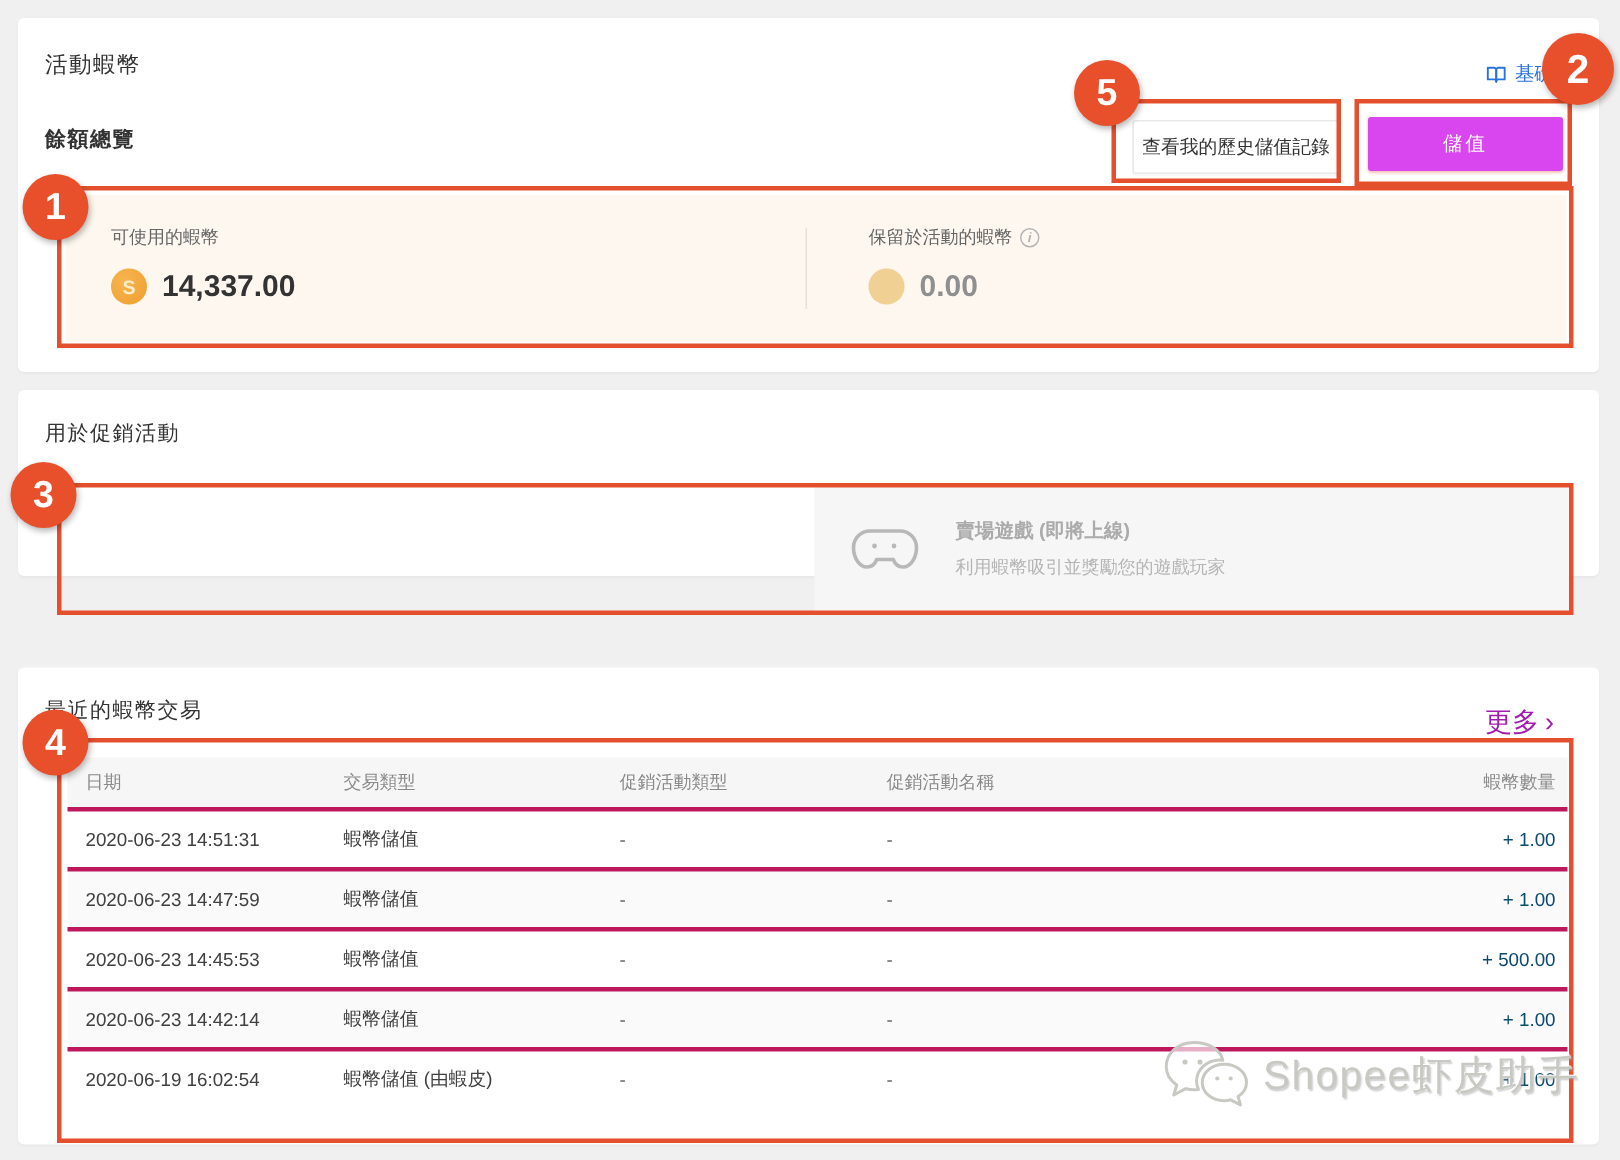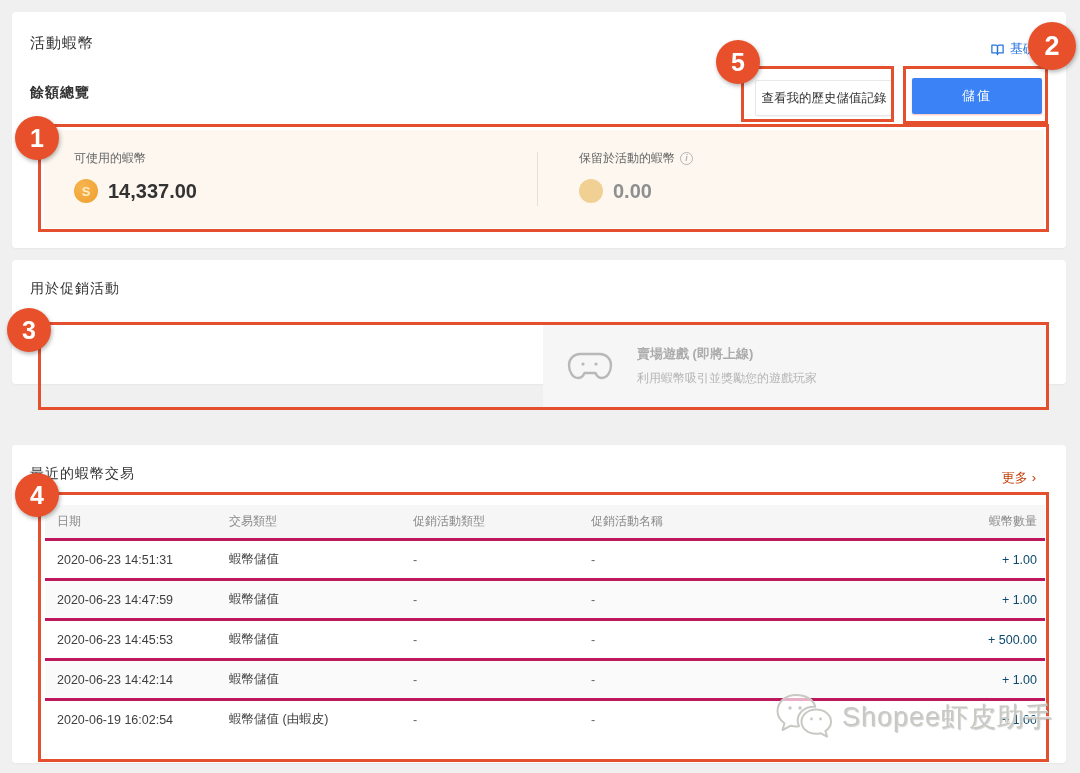--- a/index.html
+++ b/index.html
@@ -20,21 +20,21 @@
   #balance-heading { position:absolute; left:18px; top:72px;font-weight:bold; }
 
   .btn-history {
     position:absolute; left:743px; top:68px; width:138px; height:36px;
     background:#fff; border:1px solid #e8e8e8; border-radius:2px;
     font-size:12.5px; color:#333; display:flex; align-items:center; justify-content:center;
     box-shadow:0 1px 1px rgba(0,0,0,.03); cursor:pointer;
   }
   .btn-topup {
     position:absolute; left:900px; top:66px; width:130px; height:36px;
-    background:#3b82f6; border:none; border-radius:2px;
+    background:#d946ef; border:none; border-radius:2px;
     font-size:13px; color:#fff; display:flex; align-items:center; justify-content:center;
     box-shadow:0 1px 2px rgba(238,77,45,.35); cursor:pointer; letter-spacing:2px;
   }
 
   .balance-box {
     position:absolute; left:32px; top:118px; width:1000px; height:98px;
     background:#fdf7f0; display:flex;
   }
   .balance-col { flex:1; position:relative; padding:20px 0 0 30px; }
   .balance-divider { position:absolute; left:493px; top:22px; height:54px; width:1px; background:#e6e0d8; }
@@ -63,21 +63,21 @@
   .promo-link .chev { font-size:13px; margin-left:4px; }
   .promo-game-panel {
     position:absolute; left:531px; top:64px; width:504px; height:84px;
     background:#f6f6f6; border-radius:2px; display:flex; align-items:center; gap:22px; padding-left:22px;
   }
   .promo-game-panel .promo-title { color:#ababab; font-weight:600; }
   .promo-game-panel .promo-desc { color:#b5b5b5; }
 
   
   #trans-heading { position:absolute; left:18px; top:20px; }
-  .more-link { position:absolute; right:30px; top:24px; font-size:13px; color:#c2410c; font-weight:500; cursor:pointer; }
+  .more-link { position:absolute; right:30px; top:24px; font-size:18px; color:#a21caf; font-weight:500; cursor:pointer; }
   .more-link .chev { margin-left:4px; }
   .trans-table { position:absolute; left:33px; top:60px; width:1000px; }
   .t-row { display:grid; grid-template-columns:155px 167px 161px 1fr 120px; align-items:center;gap:17px; }
   .t-head { height:33px; background:#f6f6f6; font-size:12px; color:#8a8a8a; }
   .t-body-row { height:40px; font-size:12.5px; color:#404040; border-top:3px solid #be185d; }
   .t-body-row.striped { background:#fafafa; }
   .t-cell { padding-left:12px; }
   .t-cell.first { padding-left:12px; }
   .t-cell.num { text-align:right; padding-right:8px; color:#0c4a6e; }
   .t-head .t-cell.num { color:#8a8a8a; }

